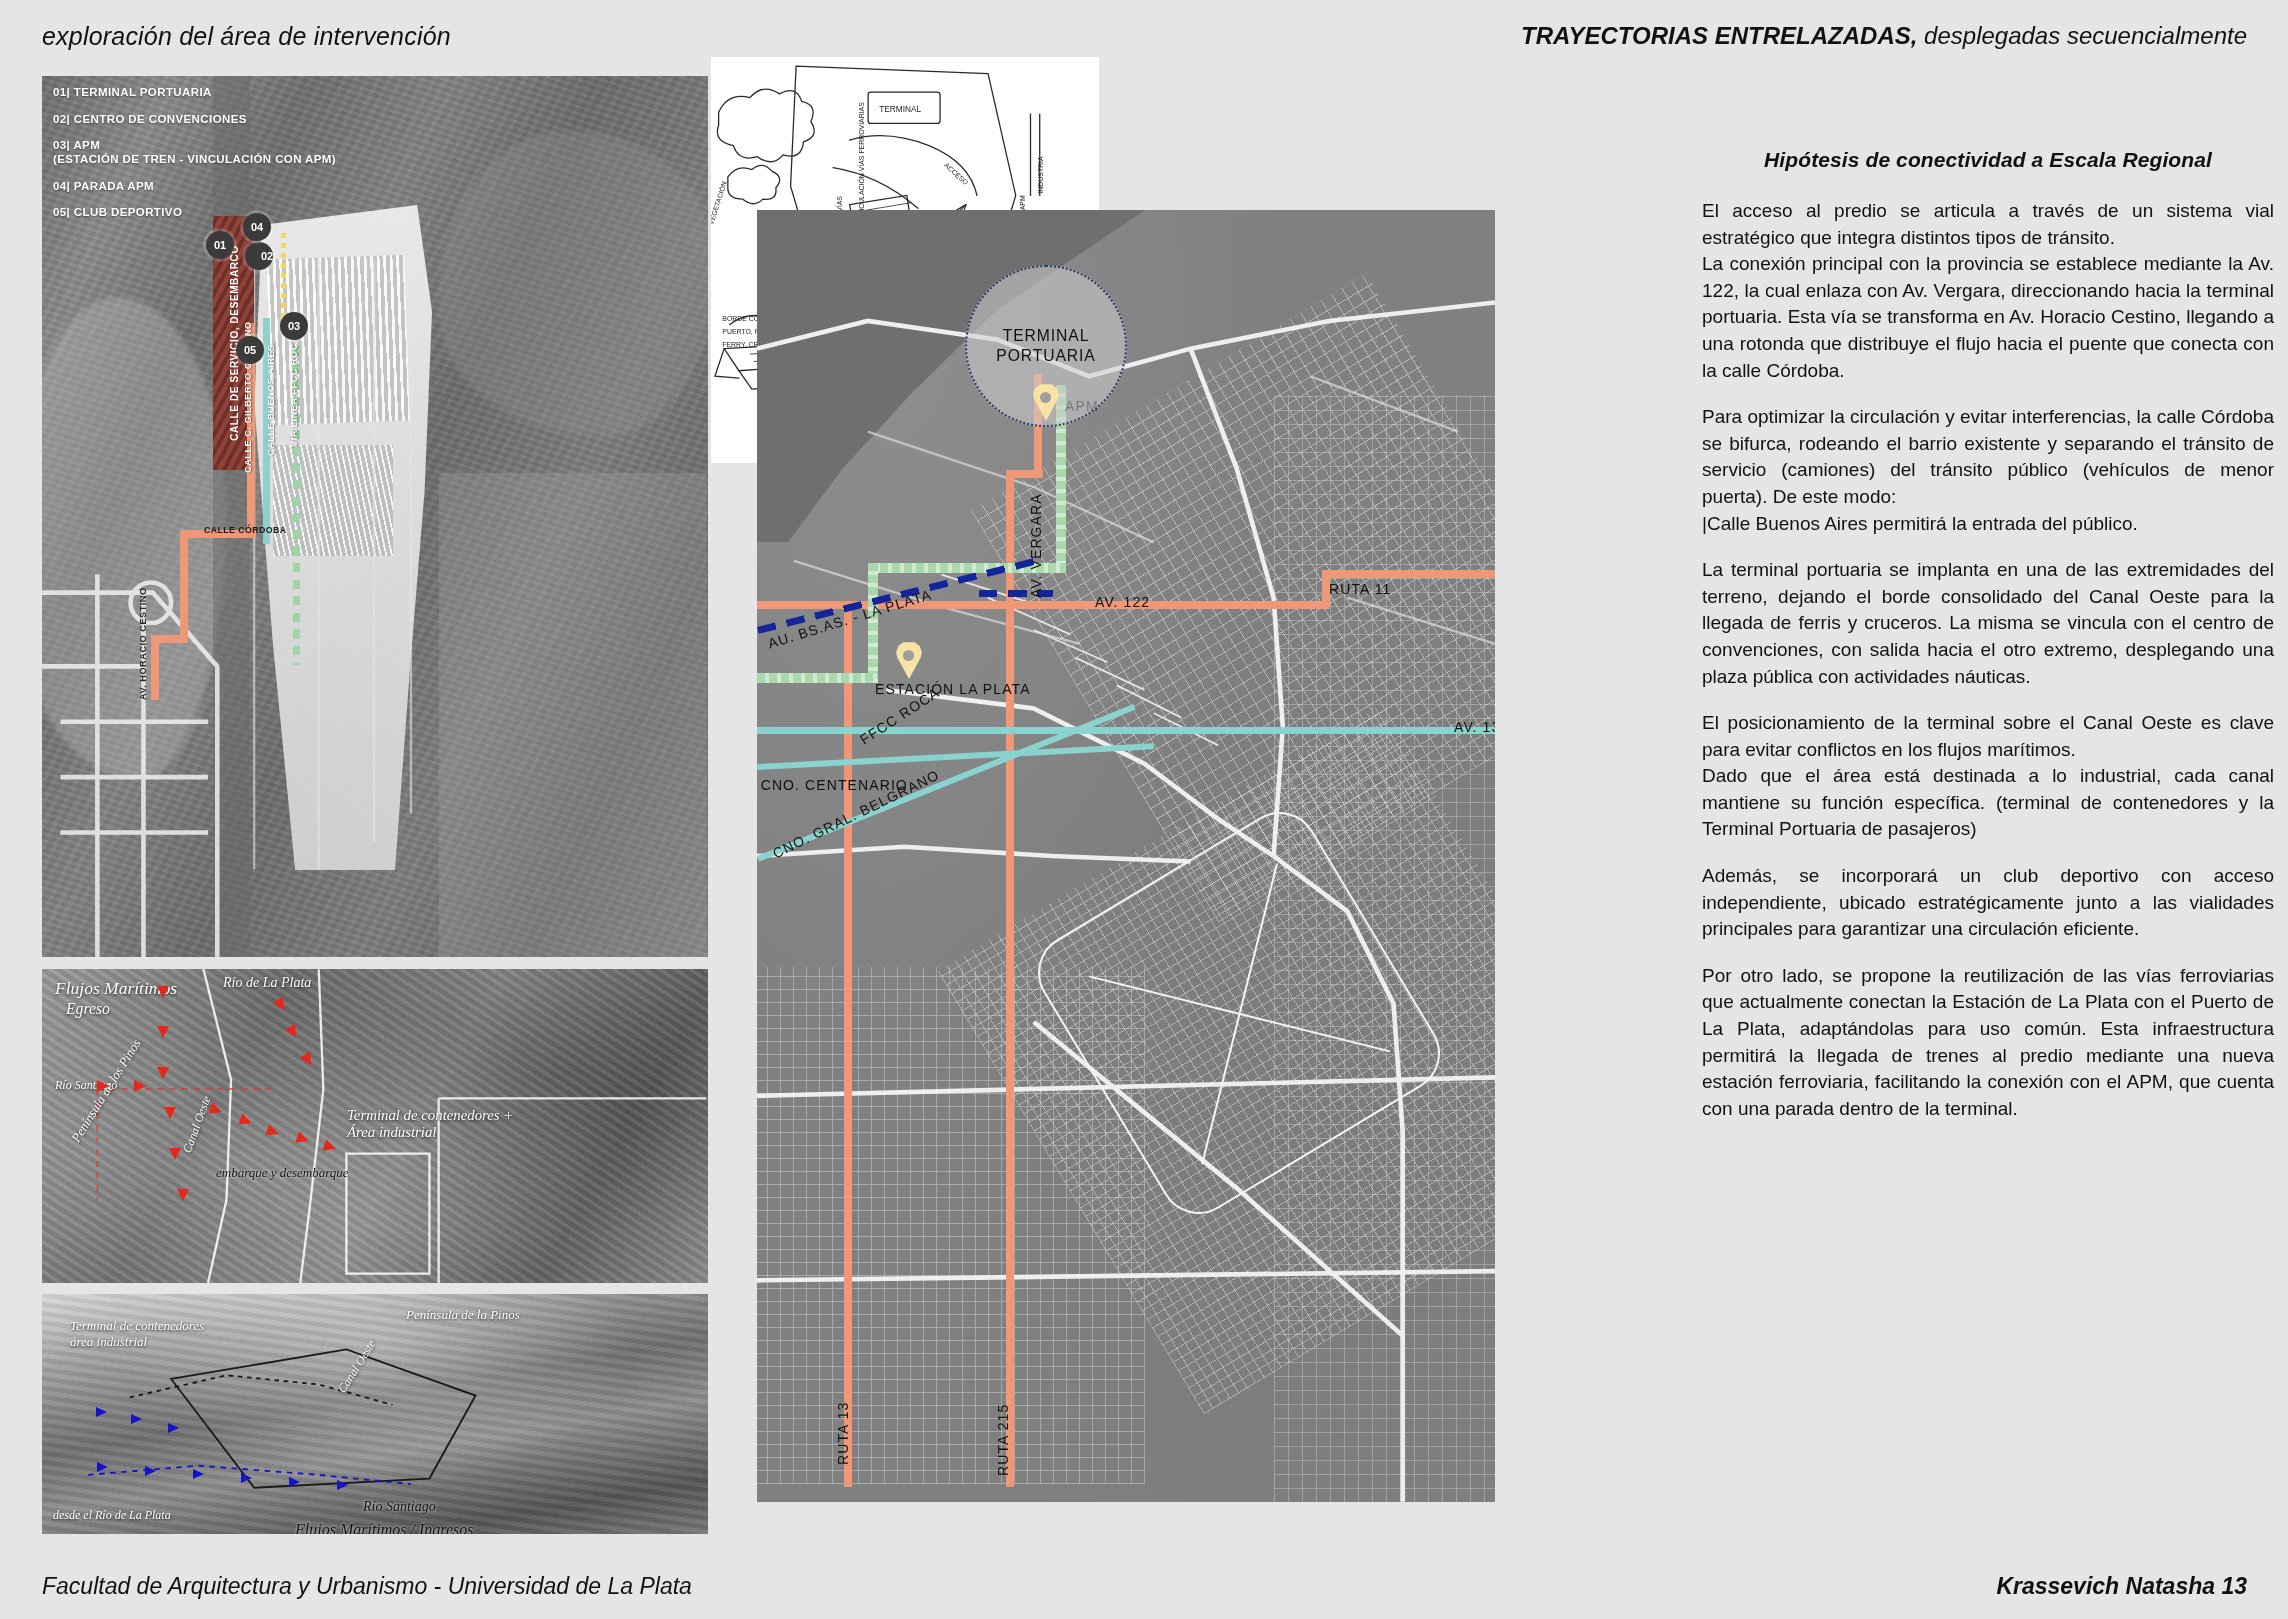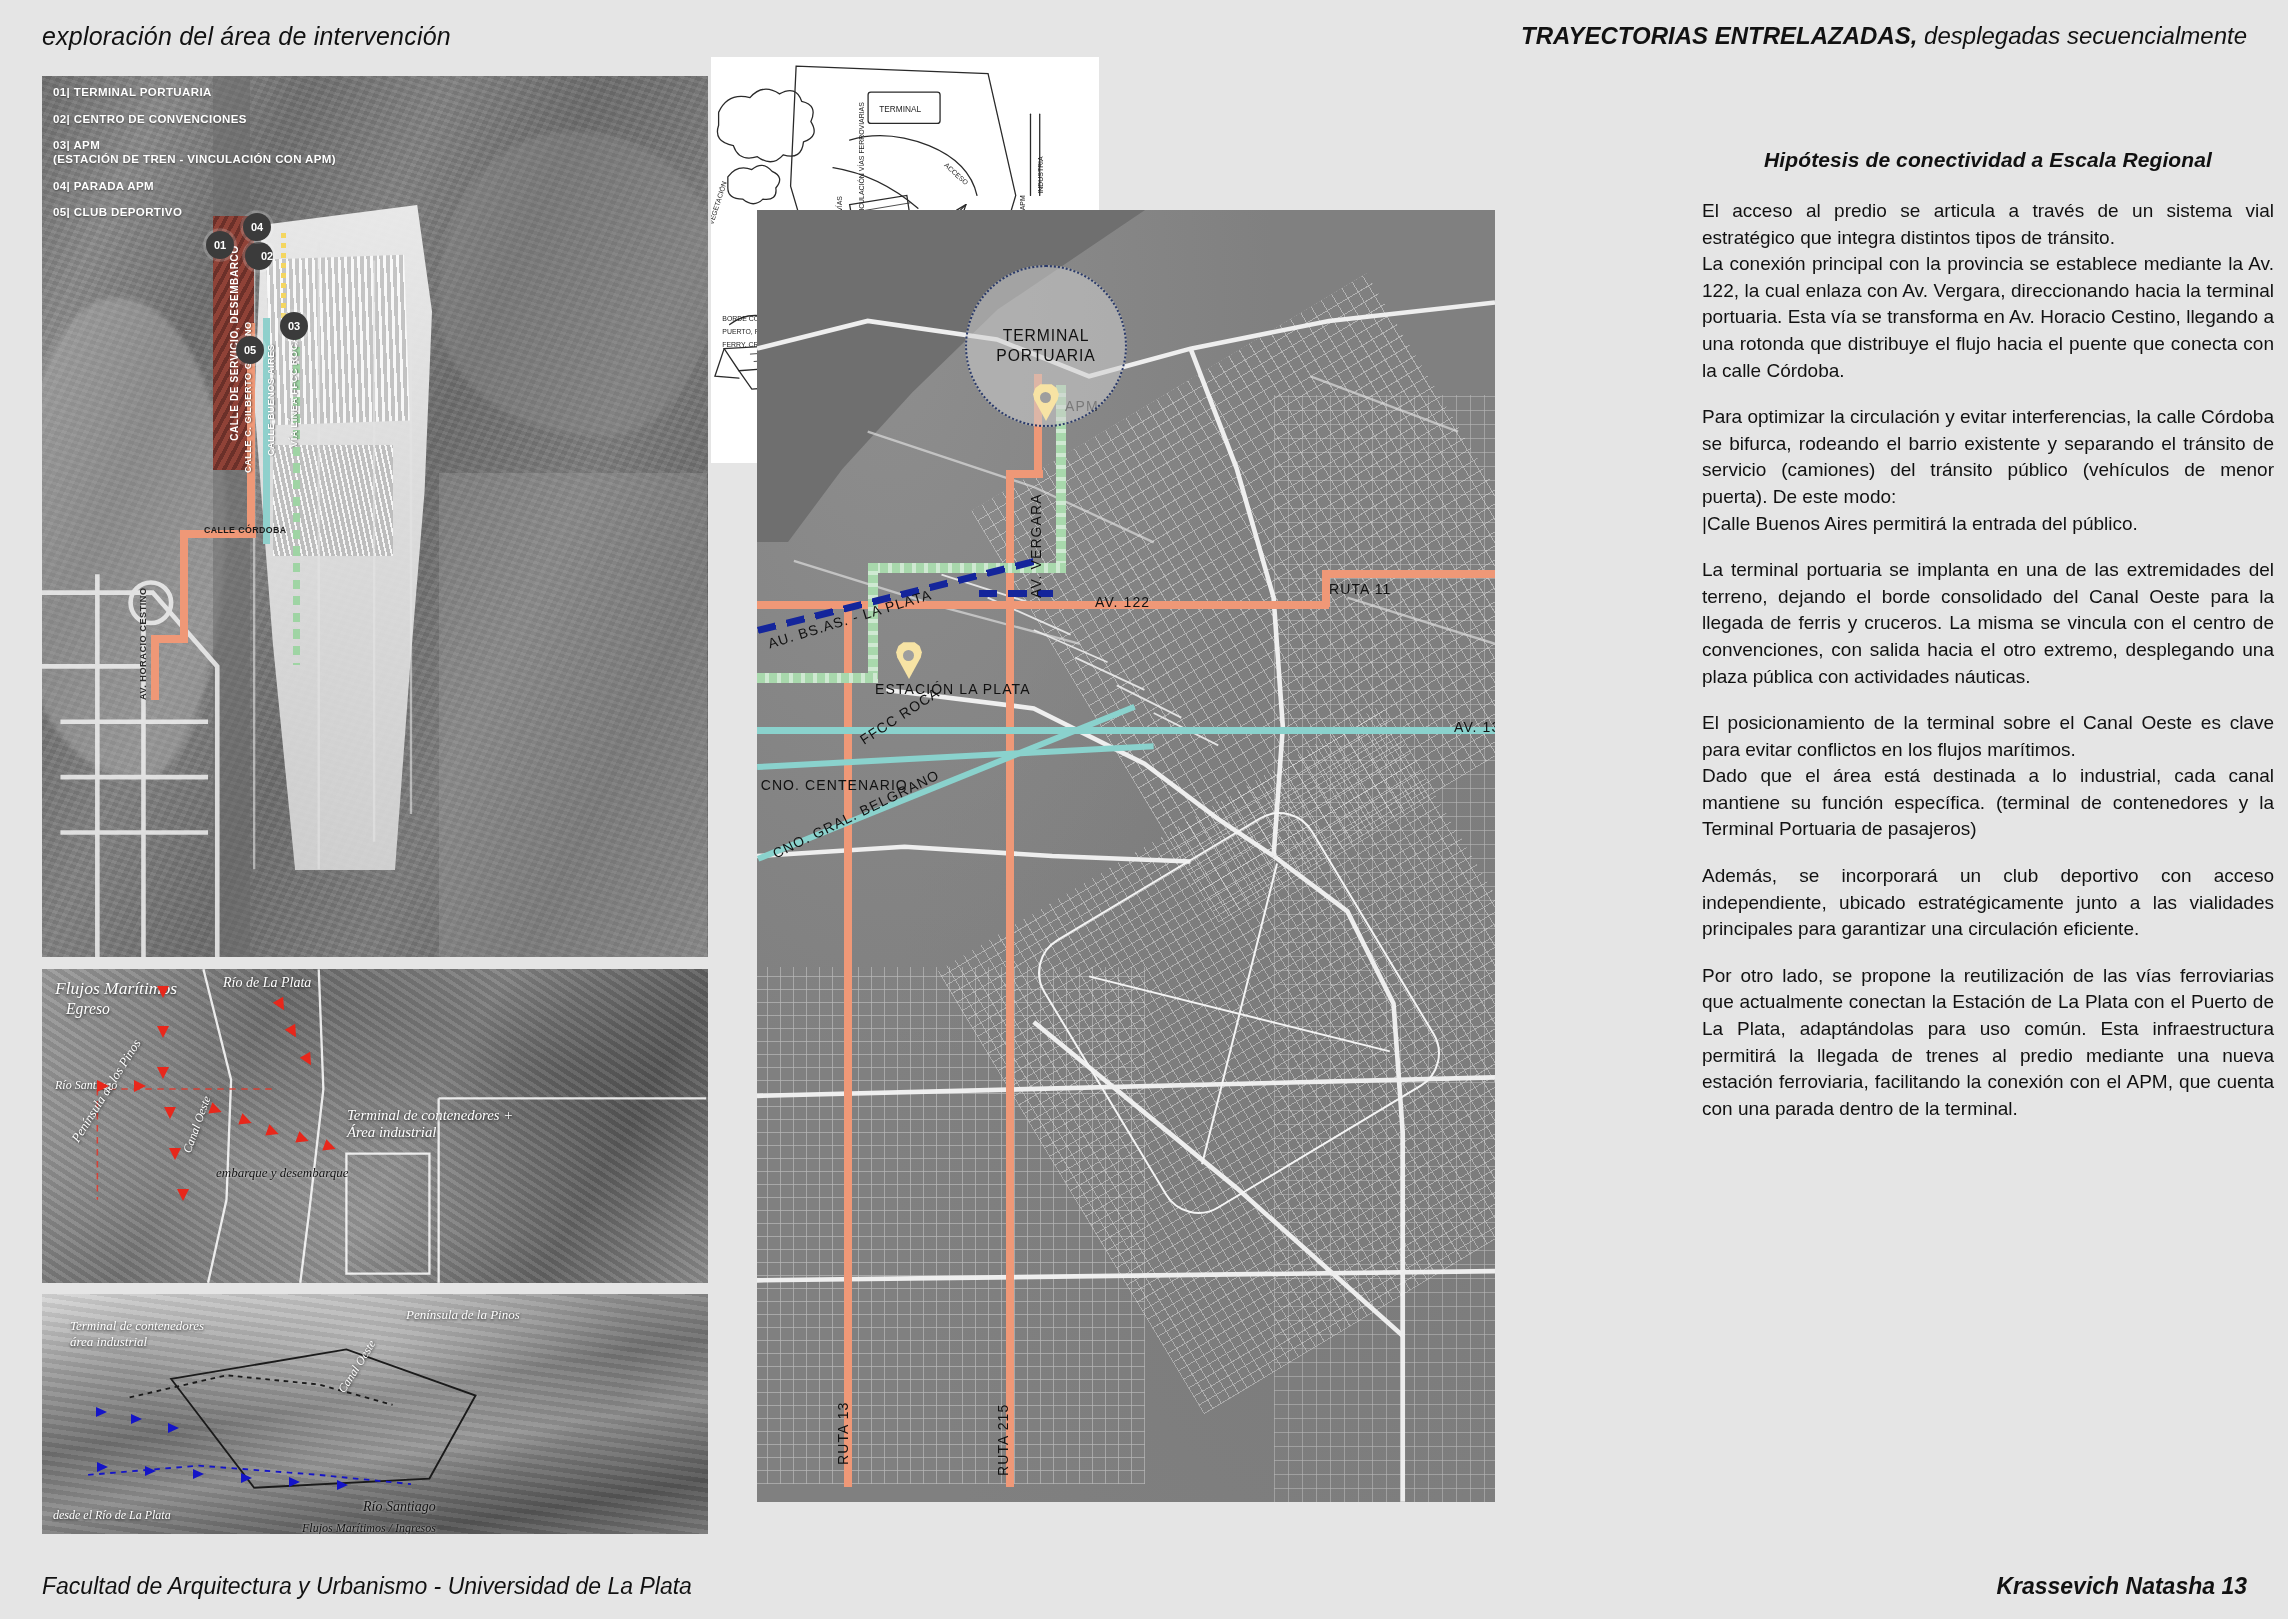--- a/index.html
+++ b/index.html
@@ -429,21 +429,21 @@
       <div class="arrow-blue" style="left:151px; top:175px;"></div>
       <div class="arrow-blue" style="left:199px; top:179px;"></div>
       <div class="arrow-blue" style="left:247px; top:183px;"></div>
       <div class="arrow-blue" style="left:295px; top:186px;"></div>
 
       <div class="ann" style="left:28px; top:24px; font-size:13px; max-width:148px; white-space:normal;">Terminal de contenedores área industrial</div>
       <div class="ann" style="left:364px; top:13px; font-size:13px; max-width:120px; white-space:normal;">Península de la Pinos</div>
       <div class="ann" style="left:293px; top:94px; font-size:12px; transform:rotate(-58deg); transform-origin:0 0;">Canal Oeste</div>
       <div class="ann dark" style="left:321px; top:205px; font-size:14px;">Río Santiago</div>
       <div class="ann" style="left:11px; top:214px; font-size:12px;">desde el Río de La Plata</div>
-      <div class="ann dark" style="left:260px; top:227px; font-size:12px;text-align:right;">Flujos Marítimos / Ingresos</div>
+      <div class="ann dark" style="left:253px; top:227px; font-size:16px;text-align:right;">Flujos Marítimos / Ingresos</div>
     </div>
   </div>
 
   <div class="sketchbox">
     <svg width="388" height="406" viewBox="0 0 420 440">
       <g stroke="#2a2a2a" stroke-width="1.4" fill="none" stroke-linecap="round">
 
         <path d="M92 10 L300 18 L330 150 L300 250 L120 255 L86 140 Z"></path>
 
         <path d="M8 60 q10 -22 34 -16 q14 -16 32 -4 q18 -10 24 8 q18 4 10 22 q10 16 -8 22 q-2 20 -22 14 q-12 14 -28 2 q-20 6 -26 -12 q-22 -4 -16 -22 Z"></path>

